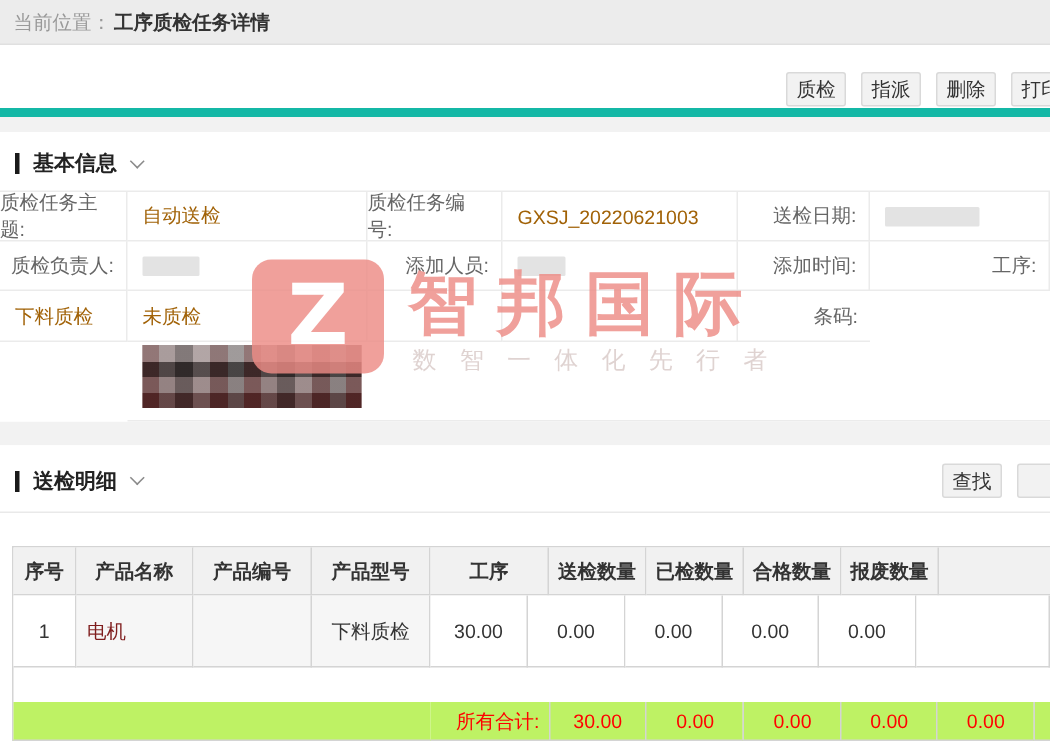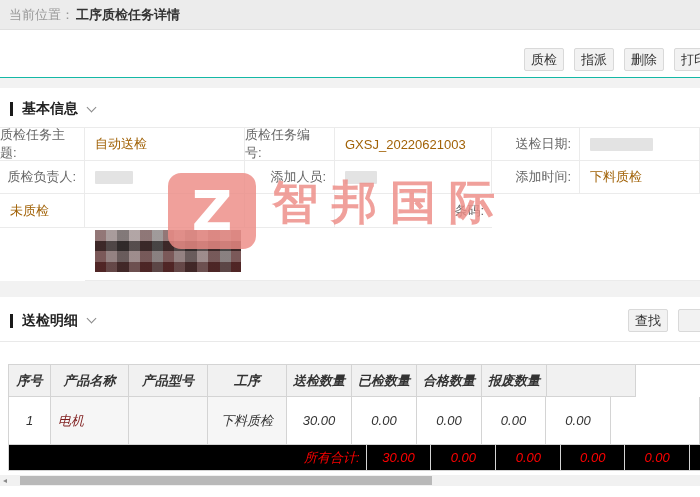--- a/index.html
+++ b/index.html
@@ -6,21 +6,21 @@
   html,body { width:700px; height:497px; overflow:hidden; background:#fff;
     font-family:"Liberation Sans","DejaVu Sans",sans-serif; font-size:13px; color:#333; }
 
   
   .crumbbar { height:30px; background:#ececec; border-bottom:1px solid #e0e0e0;
     display:flex; align-items:center; padding-left:9px; }
   .crumb-prefix { color:#999; }
   .crumb-title { color:#333; font-weight:bold; margin-left:2px; }
 
   
-  .toolbar { height:48px; background:#fff; border-bottom:1px solid #14b8a6; overflow:hidden; }
+  .toolbar { height:48px; background:#fff; border-bottom:6px solid #14b8a6; overflow:hidden; }
   .toolbar-inner { width:714px; display:flex; justify-content:flex-end; gap:10px; padding-top:18px; }
   .btn { display:inline-block; background:#f2f2f2; border:1px solid #d9d9d9; border-radius:2px;
     padding:3px 6px; font-size:13px; color:#333; line-height:15px; cursor:pointer; white-space:nowrap; }
 
   .gap { background:#f2f2f2; }
   .gap1 { height:10px; }
   .gap2 { height:16px; }
 
   
   .sec-head { display:flex; align-items:center; padding:12px 10px 9px 10px; background:#fff; }
@@ -57,34 +57,34 @@
   .wm-z { color:#fff; font-size:56px; font-weight:bold; line-height:1; font-family:"DejaVu Sans",sans-serif; }
   .wm-brand { position:absolute; left:104px; top:6px; font-size:46px; font-weight:bold;
     color:#ed8c86; letter-spacing:13px; white-space:nowrap; }
   .wm-slogan { position:absolute; left:107px; top:64px; font-size:16px; color:#d9cac8;
     letter-spacing:15.5px; white-space:nowrap; }
 
   
   .card2 { background:#fff; }
   .sec2-inner { width:724px; }
   .sec-rule { border-bottom:1px solid #e9e9e9; }
-  .tbl-wrap { overflow:hidden; width:700px; padding:22px 0 0 8px;font-style:italic; }
+  .tbl-wrap { overflow:hidden; width:700px; padding:22px 0 0 8px; }
   .tbl { width:770px; border-top:1px solid #d4d4d4; border-left:1px solid #d4d4d4; }
   .tr { display:flex; }
   .th,.td { border-right:1px solid #d4d4d4; border-bottom:1px solid #d4d4d4;
     display:flex; align-items:center; justify-content:center; overflow:hidden; }
   .th { background:#f1f1f1; height:32px; font-weight:600; color:#333; }
   .td { height:48px; background:#fff; }
   .td.shade { background:#f6f6f6; }
   .c0{width:42px;} .c1{width:78px;} .c2{width:79px;} .c3{width:79px;} .c4{width:79px;}
   .c5{width:65px;} .c6{width:65px;} .c7{width:65px;} .c8{width:64px;} .c9{width:65px;} .c10{width:89px;}
   .cell-left { justify-content:flex-start; padding-left:7px; }
   .link { color:#7f1d1d; cursor:pointer; }
-  .tt { height:26px; background:#000000; border-bottom:1px solid #d4d4d4;
-    display:flex; align-items:center; justify-content:center; }
+  .tt { height:26px; background:#bef264; border-bottom:1px solid #d4d4d4;
+    display:flex; align-items:center; justify-content:center;margin-top:23px; }
   .tt-blank { width:278px; }
   .tt-label { width:79px; justify-content:flex-end; padding-right:6px; }
   .tt-cell { border-left:1px solid #d4d4d4; }
   .red { color:#ff0000; }
 
   
   .scrollbar { position:relative; margin-top:4px; height:11px; background:#f1f1f1; width:700px; }
   .sb-arrow { position:absolute; left:3px; top:0; height:11px; display:flex; align-items:center;
     color:#8a8a8a; font-size:8px; }
   .sb-thumb { position:absolute; left:20px; top:1px; width:412px; height:9px; background:#b9b9b9; }
@@ -130,36 +130,38 @@
     <div class="fc f-label">质检负责人:</div>
     <div class="fc f-value">
         <span class="blur-block bb-sm"></span>
       </div>
     <div class="fc f-label">添加人员:</div>
     <div class="fc f-value">
         <span class="blur-block bb-xs"></span>
       </div>
     <div class="fc f-label">添加时间:</div>
 
+    <div class="fc f-label">工序:</div>
     <div class="fc f-value">下料质检</div>
     <div class="fc f-value">未质检</div>
     <div class="fc f-label"></div>
     <div class="fc f-value"></div>
 
     <div class="fc f-label no-r">条码:</div>
     <div class="fc f-value span5">
       <span class="mosaic"></span>
     </div>
   </div>
 
   <div class="watermark">
     <span class="wm-logo">
       <span class="wm-z">Z</span>
     </span>
     <span class="wm-brand">智邦国际</span>
+    <span class="wm-slogan">数智一体化先行者</span>
   </div>
 </div>
 
 <div class="gap gap2"></div>
 
 <div class="card2">
 
   <div class="sec2-inner">
     <div class="sec-head">
       <span class="sec-bar"></span>
@@ -173,20 +175,21 @@
   </div>
 
   <div class="sec-rule"></div>
 
   <div class="tbl-wrap">
     <div class="tbl">
 
       <div class="tr">
         <div class="th c0">序号</div>
         <div class="th c1">产品名称</div>
+        <div class="th c2">产品编号</div>
         <div class="th c3">产品型号</div>
         <div class="th c4">工序</div>
         <div class="th c5">送检数量</div>
         <div class="th c6">已检数量</div>
         <div class="th c7">合格数量</div>
         <div class="th c9">报废数量</div>
         <div class="th c10"></div>
       </div>
 
       <div class="tr">

